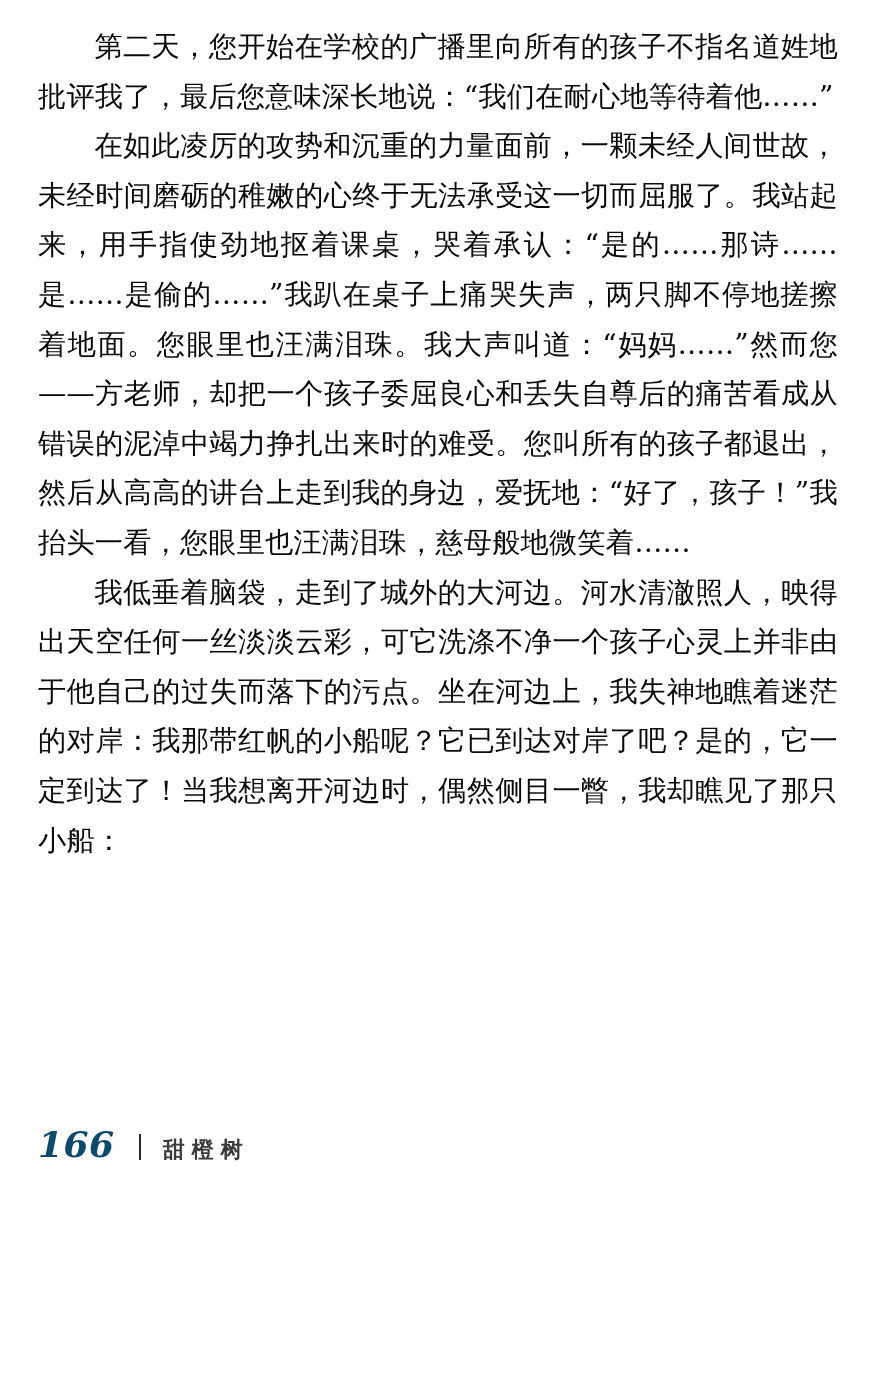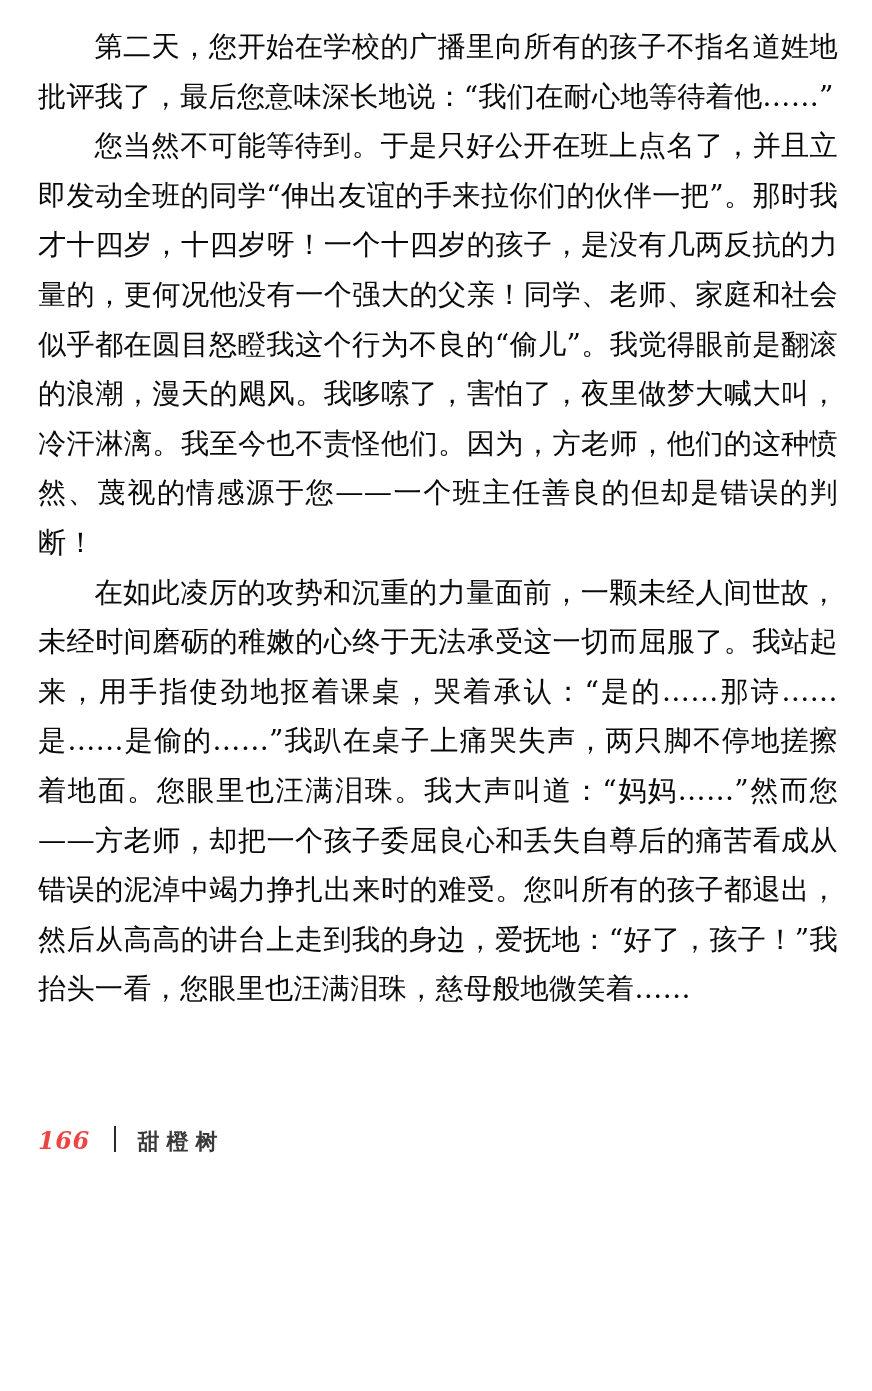--- a/index.html
+++ b/index.html
@@ -53,22 +53,22 @@
     display: flex;
     align-items: baseline;
     gap: 0px;
     height: 44px;
   }
 
   .folio {
     font-family: "DejaVu Serif", "Liberation Serif", serif;
     font-style: italic;
     font-weight: 700;
-    font-size: 24px;
-    color: #ef4444;
+    font-size: 36px;
+    color: #0c4a6e;
     letter-spacing: 0.5px;
   }
 
   .folio-rule {
     display: inline-block;
     width: 2px;
     height: 26px;
     background: #2a2a2a;
     margin: 0 22px 0 24px;
     position: relative;
@@ -83,22 +83,22 @@
     font-weight: bold;
   }
 </style>
 </head>
 <body>
 
 <div class="page">
 
   <div class="body-text">
     <p class="para">第二天，您开始在学校的广播里向所有的孩子不指名道姓地批评我了，最后您意味深长地说：“我们在耐心地等待着他……”</p>
-    <p class="para">您当然不可能等待到。于是只好公开在班上点名了，并且立即发动全班的同学“伸出友谊的手来拉你们的伙伴一把”。那时我才十四岁，十四岁呀！一个十四岁的孩子，是没有几两反抗的力量的，更何况他没有一个强大的父亲！同学、老师、家庭和社会似乎都在圆目怒瞪我这个行为不良的“偷儿”。我觉得眼前是翻滚的浪潮，漫天的飓风。我哆嗦了，害怕了，夜里做梦大喊大叫，冷汗淋漓。我至今也不责怪他们。因为，方老师，他们的这种愤然、蔑视的情感源于您——一个班主任善良的但却是错误的判断！</p>
     <p class="para">在如此凌厉的攻势和沉重的力量面前，一颗未经人间世故，未经时间磨砺的稚嫩的心终于无法承受这一切而屈服了。我站起来，用手指使劲地抠着课桌，哭着承认：“是的……那诗……是……是偷的……”我趴在桌子上痛哭失声，两只脚不停地搓擦着地面。您眼里也汪满泪珠。我大声叫道：“妈妈……”然而您——方老师，却把一个孩子委屈良心和丢失自尊后的痛苦看成从错误的泥淖中竭力挣扎出来时的难受。您叫所有的孩子都退出，然后从高高的讲台上走到我的身边，爱抚地：“好了，孩子！”我抬头一看，您眼里也汪满泪珠，慈母般地微笑着……</p>
+    <p class="para">我低垂着脑袋，走到了城外的大河边。河水清澈照人，映得出天空任何一丝淡淡云彩，可它洗涤不净一个孩子心灵上并非由于他自己的过失而落下的污点。坐在河边上，我失神地瞧着迷茫的对岸：我那带红帆的小船呢？它已到达对岸了吧？是的，它一定到达了！当我想离开河边时，偶然侧目一瞥，我却瞧见了那只小船：</p>
   </div>
 
   <div class="footer">
     <span class="folio">166</span>
     <span class="folio-rule"></span>
     <span class="book-title">甜橙树</span>
   </div>
 
 </div>
 

